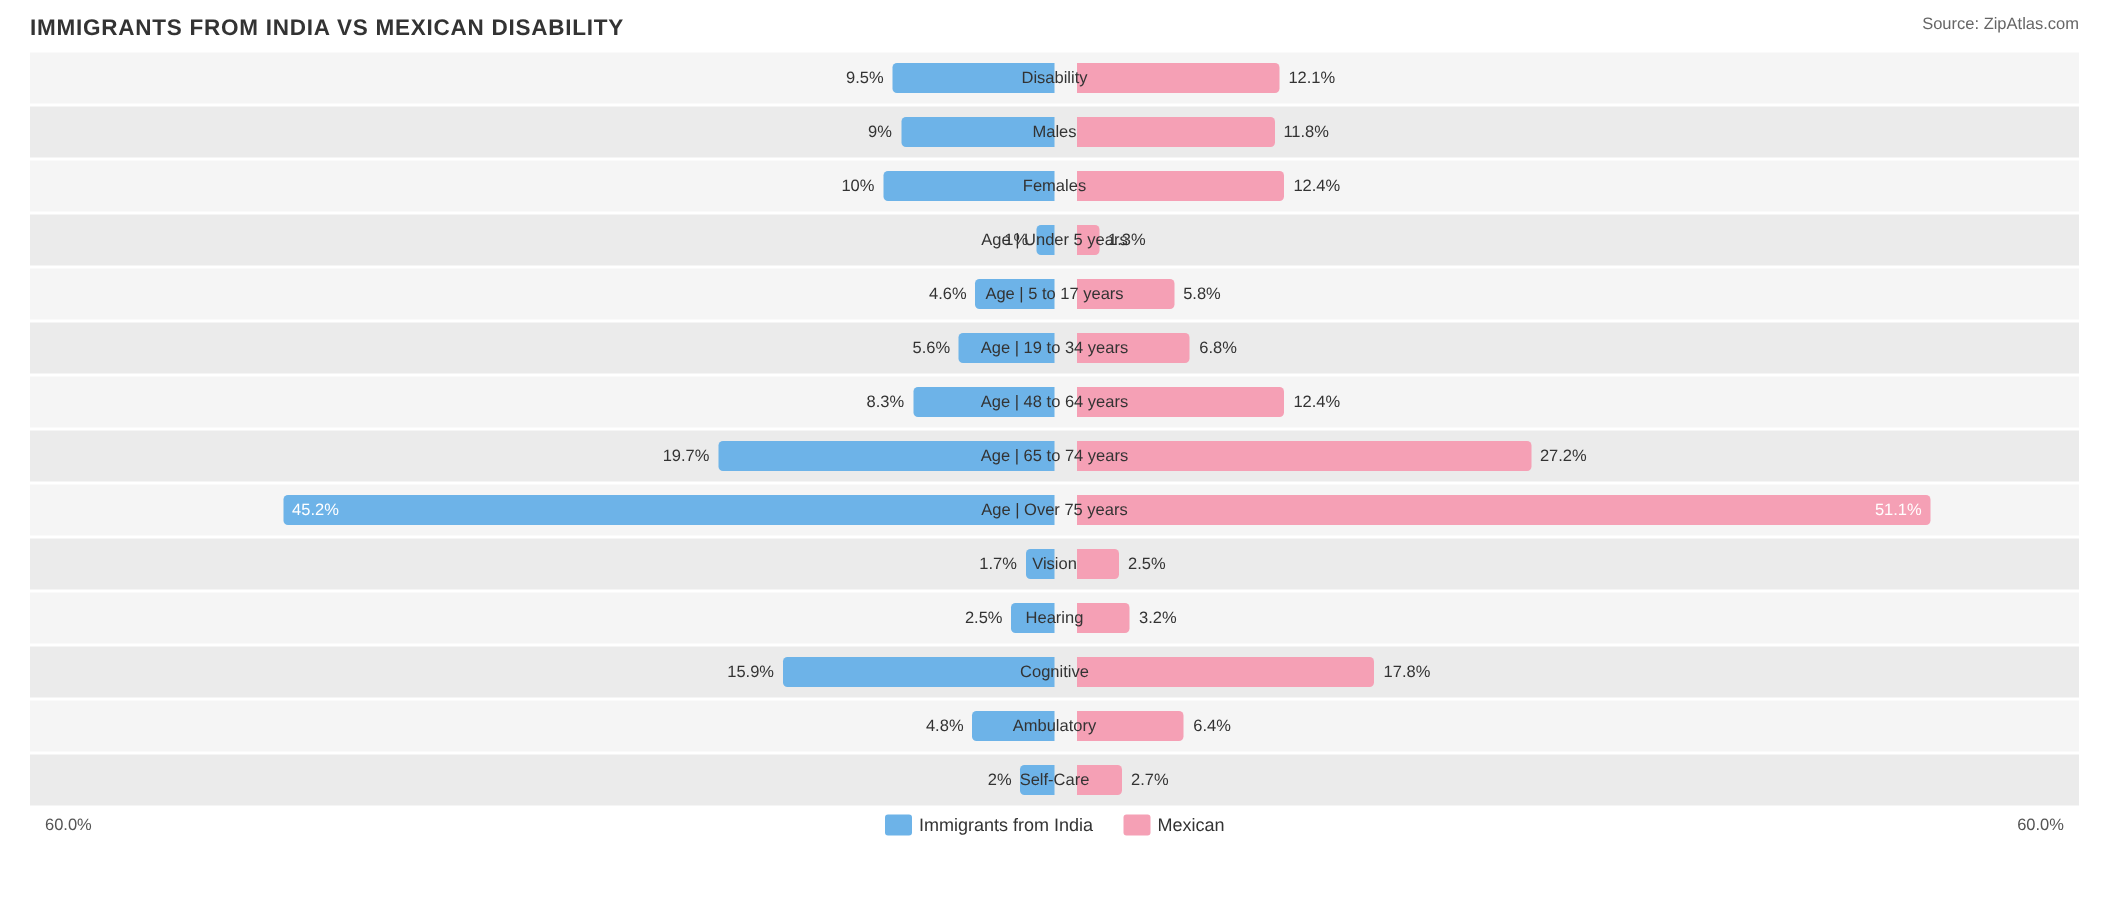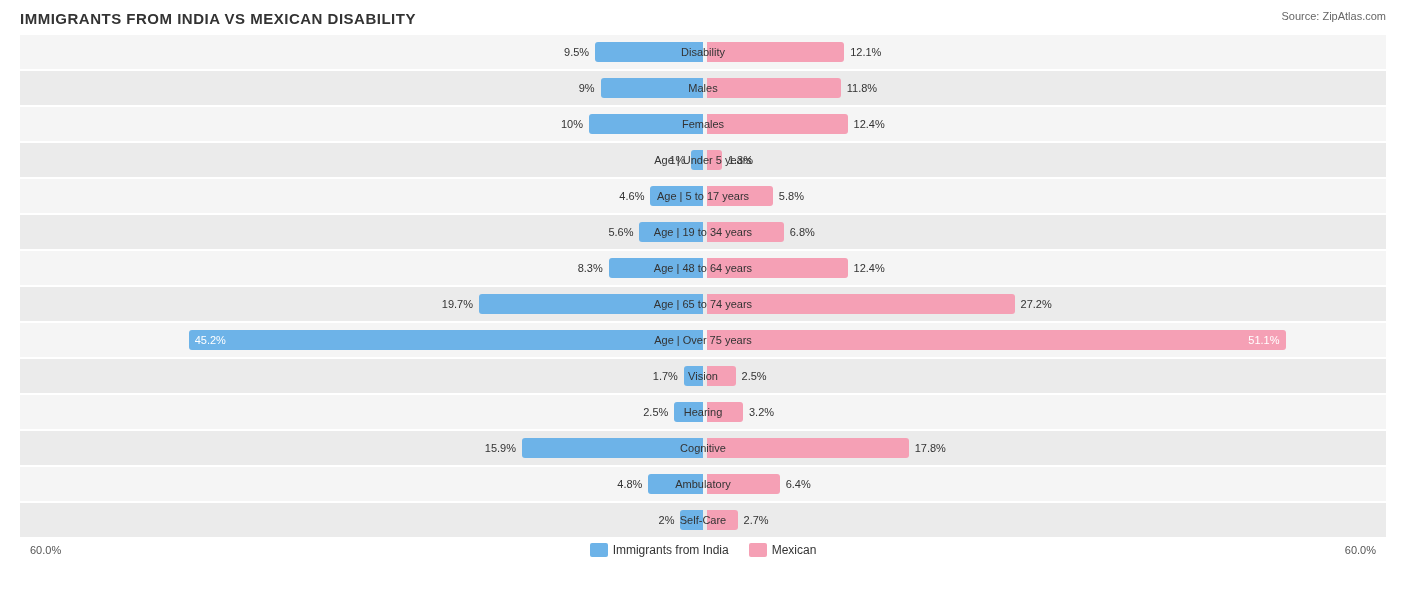--- a/index.html
+++ b/index.html
@@ -67,21 +67,21 @@
       height: 100%;
       padding-right: 0;
       position: relative;
     }
     .right-side {
       display: flex;
       align-items: center;
       justify-content: flex-start;
       width: 50%;
       height: 100%;
-      padding-left: 4px;
+      padding-left: 15px;
       position: relative;
     }
     .bar-blue {
       height: 20px;
       background: #6db3e8;
       border-radius: 3px 0 0 3px;
       display: flex;
       align-items: center;
       justify-content: flex-start;
       position: relative;

